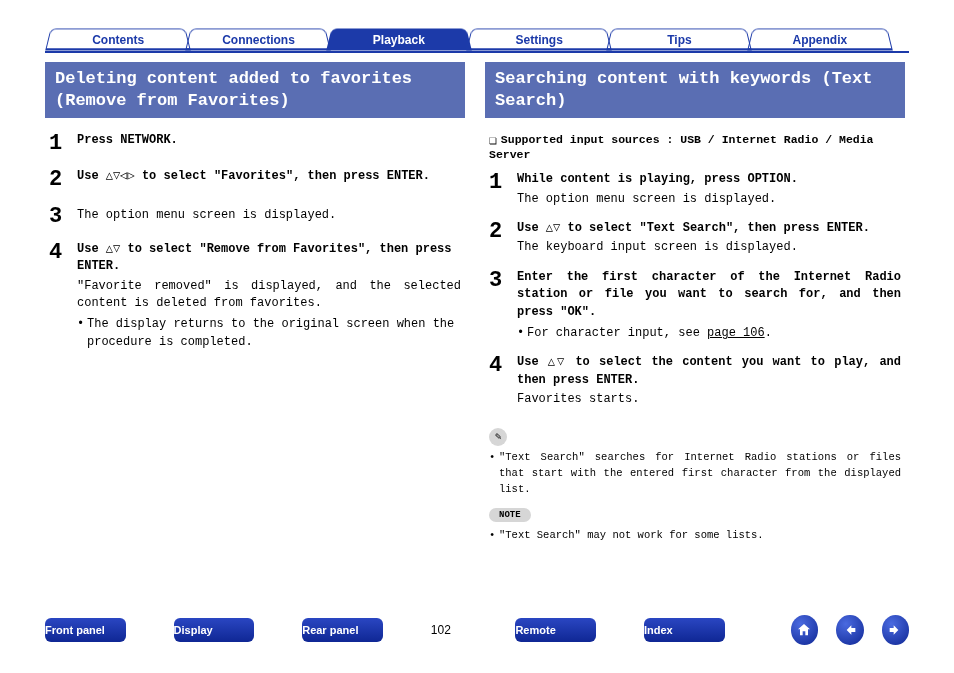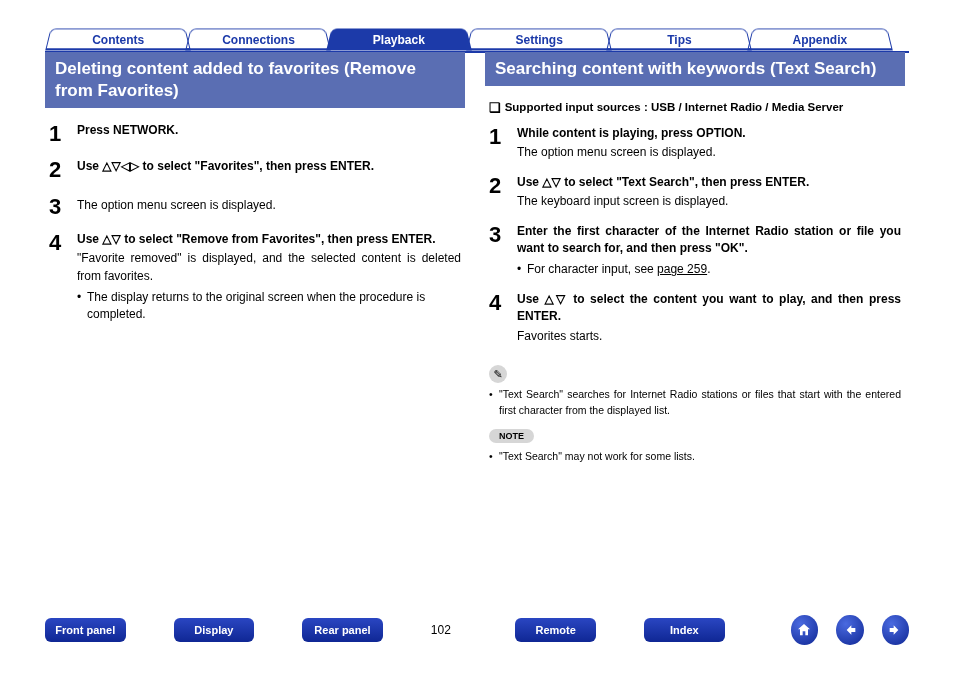--- a/index.html
+++ b/index.html
@@ -7,21 +7,21 @@
 
 
 .tab-row { position: absolute; top: 28px; left: 48px; right: 64px; display: flex; }
 .tab { flex: 1; text-align: center; font-size: 12px; font-weight: bold; padding: 5px 0 3px; color: #1c3aa9; position: relative; cursor: pointer; }
 .tab::before { content: ""; position: absolute; inset: 0; border-top: 1px solid #1c3aa9; border-left: 1px solid #1c3aa9; border-right: 1px solid #1c3aa9; border-bottom: 2px solid #1c3aa9; transform: perspective(30px) rotateX(6deg); border-radius: 6px 6px 0 0; z-index: -1; }
 .tab.active { color: #fff; }
 .tab.active::before { background: #1c3aa9; }
 .tab-underline { position: absolute; top: 51px; left: 45px; right: 45px; height: 2px; background: #1c3aa9; }
 
 
-.col { position: absolute; top: 52px; width: 420px; }
+.col { position: absolute; top: 62px; width: 420px; font-family: Liberation Mono, monospace; }
 .col-left { left: 45px; }
 .col-right { left: 485px; }
 
 .section-hdr { background: #5a6eb3; color: #fff; font-weight: bold; font-size: 17px; padding: 6px 10px; line-height: 1.3; margin-bottom: 14px; }
 
 .steps { padding: 0 4px; }
 .step { display: flex; margin-bottom: 12px; }
 .num { font-size: 22px; font-weight: bold; width: 28px; flex-shrink: 0; line-height: 1.1; }
 .body { flex: 1; font-size: 12px; line-height: 1.45; }
 .body .bold { font-weight: bold; }
@@ -33,21 +33,21 @@
 .box-sym { font-size: 13px; vertical-align: -1px; margin-right: 4px; }
 
 .pencil-badge { display: inline-block; width: 18px; height: 18px; border-radius: 50%; background: #d6d6d6; text-align: center; line-height: 18px; font-size: 11px; margin: 8px 0 4px 4px; }
 .note-bullet { font-size: 10.5px; padding: 0 4px 0 14px; position: relative; line-height: 1.5; text-align: justify; }
 .note-bullet::before { content: "•"; position: absolute; left: 4px; }
 .note-badge { display: inline-block; background: #d6d6d6; border-radius: 9px; font-size: 9px; font-weight: bold; padding: 2px 10px; margin: 10px 0 6px 4px; }
 .link { text-decoration: underline; }
 
 
 .footer { position: absolute; bottom: 28px; left: 45px; right: 45px; display: flex; align-items: center; }
-.fbtn { background: linear-gradient(#2a46c2, #0f2794); color: #fff; font-size: 11px; font-weight: bold; padding: 6px 0; width: 88px; text-align: center; border-radius: 6px; margin-right: 48px; cursor: pointer; }
+.fbtn { background: linear-gradient(#2a46c2, #0f2794); color: #fff; font-size: 11px; font-weight: bold; padding: 6px 0; width: 88px; border-radius: 6px; margin-right: 48px; cursor: pointer; }
 .fbtn.remote { margin-left: 48px; }
 .page-num { font-size: 12px; width: 40px; }
 .spacer { flex: 1; }
 .navicon { width: 30px; height: 30px; border-radius: 50%; background: radial-gradient(circle at 35% 30%, #4a6ae0, #0f2794); color: #fff; display: flex; align-items: center; justify-content: center; margin-left: 18px; cursor: pointer; }
 .navicon svg { width: 16px; height: 16px; fill: #fff; }
 </style>
 </head>
 <body>
 
 <div class="tab-row">
@@ -107,21 +107,21 @@
       <div class="num">2</div>
       <div class="body">
         <div class="bold">Use △▽ to select "Text Search", then press ENTER.</div>
         <div class="desc">The keyboard input screen is displayed.</div>
       </div>
     </div>
     <div class="step">
       <div class="num">3</div>
       <div class="body">
         <div class="bold" style="text-align:justify">Enter the first character of the Internet Radio station or file you want to search for, and then press "OK".</div>
-        <div class="bullet"><span>For character input, see </span><span class="link">page 259</span><span>.</span></div>
+        <div class="bullet"><span>For character input, see </span><span class="link">page 106</span><span>.</span></div>
       </div>
     </div>
     <div class="step">
       <div class="num">4</div>
       <div class="body">
         <div class="bold" style="text-align:justify">Use △▽ to select the content you want to play, and then press ENTER.</div>
         <div class="desc">Favorites starts.</div>
       </div>
     </div>
   </div>

